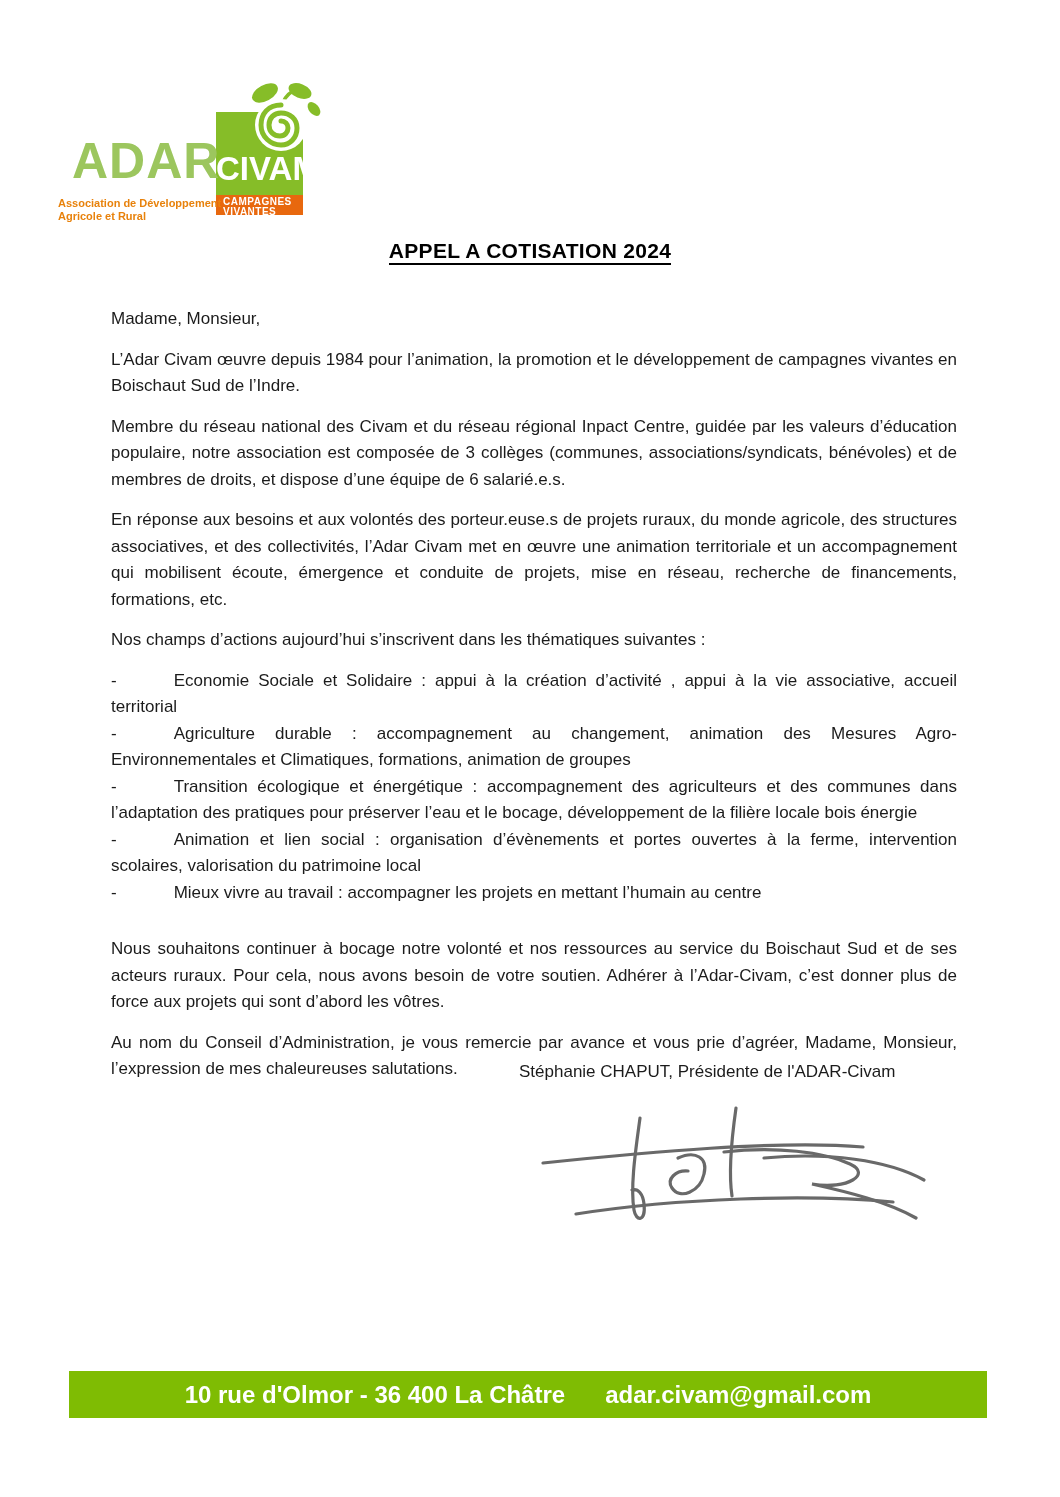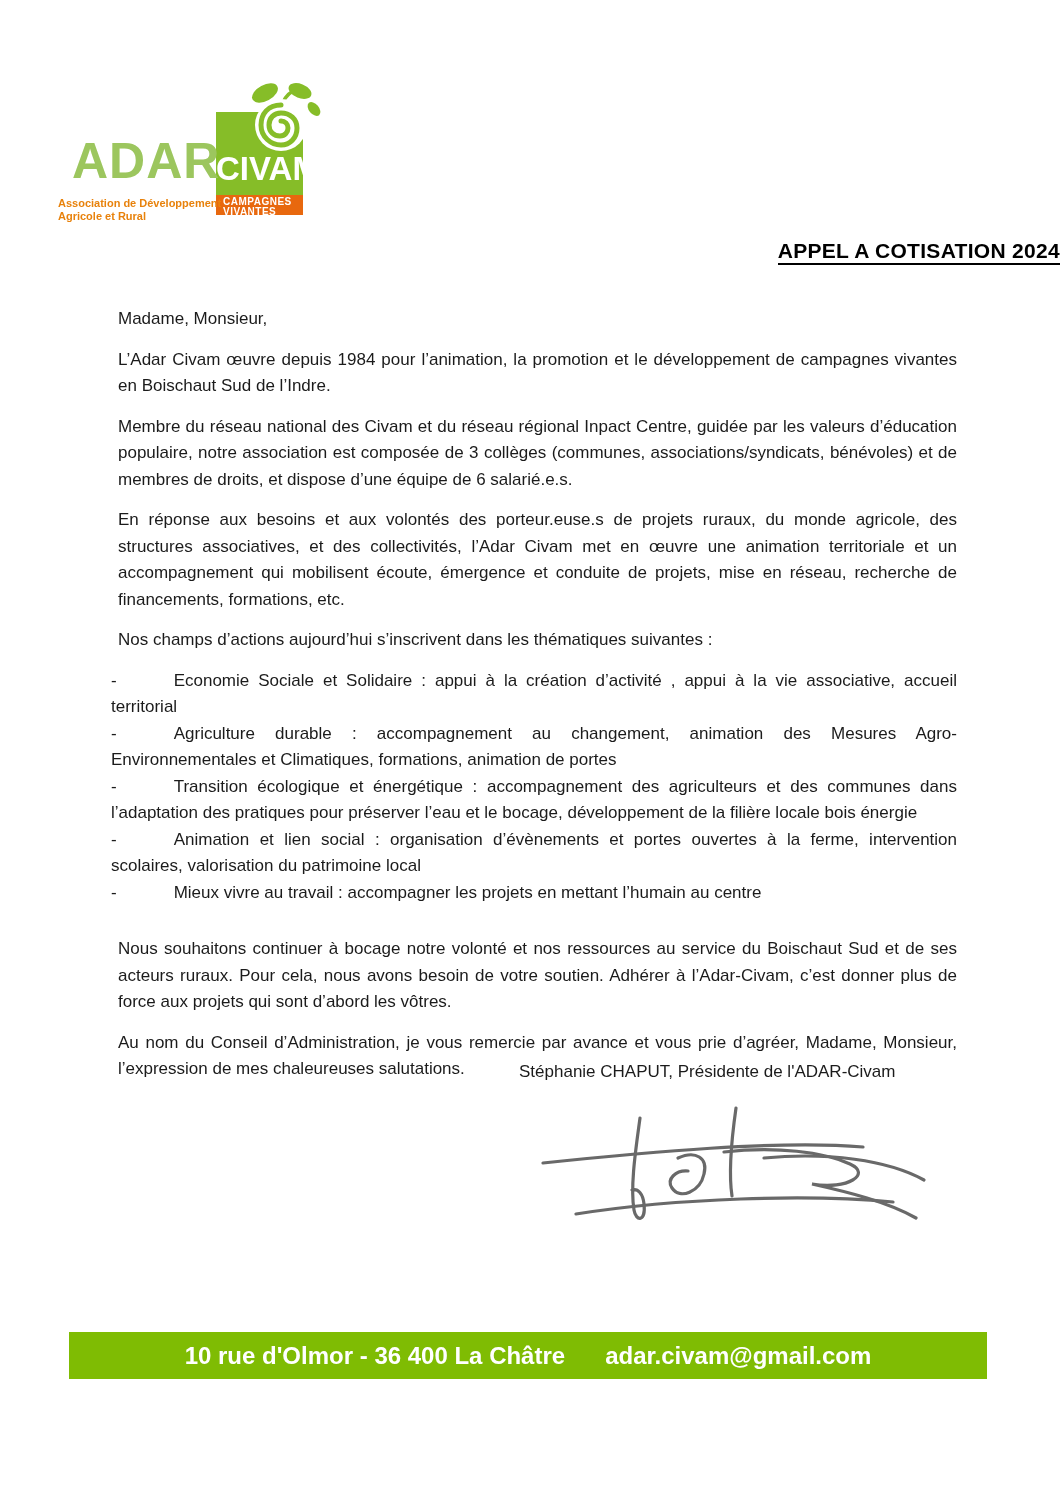--- a/index.html
+++ b/index.html
@@ -23,42 +23,42 @@
     position:absolute; left:216px; top:151px; width:87px; text-align:center;
     font-size:33px; font-weight:bold; color:#ffffff; line-height:36px; letter-spacing:0px;
   }
   .logo-camp {
     position:absolute; left:223px; top:197px;
     font-size:10px; font-weight:bold; color:#ffffff; line-height:10px; letter-spacing:.5px;
   }
 
   
   .doc-title {
-    position:absolute; left:0; top:239px; width:1060px; text-align:right;
+    position:absolute; left:0; top:239px; width:1060px; text-align:center;
     font-size:21px; font-weight:bold; letter-spacing:.3px; color:#000;
   }
   .doc-title span { border-bottom:2px solid #000; padding-bottom:1px; }
 
   
   .letter {
     position:absolute; left:111px; top:306px; width:846px;
     font-size:17px; line-height:26.5px; text-align:justify; color:#1b1b1b;
   }
-  .letter p { margin:0 0 14px 7px; }
+  .letter p { margin:0 0 14px 0; }
   .letter p.bullet { margin:0; }
   .letter p.bullet.last { margin-bottom:30px; }
   .tab { display:inline-block; width:57px; }
 
   
   .sig-name { position:absolute; left:519px; top:1062px; font-size:17px; color:#1b1b1b; }
   .sig-svg { position:absolute; left:528px; top:1100px; }
 
   
   .footer-green {
-    position:absolute; left:69px; top:1332px; width:918px; height:47px; background:#7fbc03;
+    position:absolute; left:69px; top:1371px; width:918px; height:47px; background:#7fbc03;
     display:flex; align-items:center; justify-content:center; gap:40px;
     color:#fff; font-size:24px; font-weight:bold;
   }
   .footer-orange {
     position:absolute; left:69px; top:1415px; width:918px; height:33px; background:#ff5a00;
     display:flex; align-items:center; justify-content:center;
     color:#fff; font-size:21px; font-weight:bold;
   }
 </style>
 </head>
@@ -100,21 +100,21 @@
   </div>
 
   <div class="letter">
     <p>Madame, Monsieur,</p>
     <p>L’Adar Civam œuvre depuis 1984 pour l’animation, la promotion et le développement de campagnes vivantes en Boischaut Sud de l’Indre.</p>
     <p>Membre du réseau national des Civam et du réseau régional Inpact Centre, guidée par les valeurs d’éducation populaire, notre association est composée de 3 collèges (communes, associations/syndicats, bénévoles) et de membres de droits, et dispose d’une équipe de 6 salarié.e.s.</p>
     <p>En réponse aux besoins et aux volontés des porteur.euse.s de projets ruraux, du monde agricole, des structures associatives, et des collectivités, l’Adar Civam met en œuvre une animation territoriale et un accompagnement qui mobilisent écoute, émergence et conduite de projets, mise en réseau, recherche de financements, formations, etc.</p>
     <p>Nos champs d’actions aujourd’hui s’inscrivent dans les thématiques suivantes :</p>
 
     <p class="bullet"><span>-</span><span class="tab"></span><span>Economie Sociale et Solidaire : appui à la création d’activité , appui à la vie associative, accueil territorial</span></p>
-    <p class="bullet"><span>-</span><span class="tab"></span><span>Agriculture durable : accompagnement au changement, animation des Mesures Agro-Environnementales et Climatiques, formations, animation de portes</span></p>
+    <p class="bullet"><span>-</span><span class="tab"></span><span>Agriculture durable : accompagnement au changement, animation des Mesures Agro-Environnementales et Climatiques, formations, animation de groupes</span></p>
     <p class="bullet"><span>-</span><span class="tab"></span><span>Transition écologique et énergétique : accompagnement des agriculteurs et des communes dans l’adaptation des pratiques pour préserver l’eau et le bocage, développement de la filière locale bois énergie</span></p>
     <p class="bullet"><span>-</span><span class="tab"></span><span>Animation et lien social : organisation d’évènements et portes ouvertes à la ferme, intervention scolaires, valorisation du patrimoine local</span></p>
     <p class="bullet last"><span>-</span><span class="tab"></span><span>Mieux vivre au travail : accompagner les projets en mettant l’humain au centre</span></p>
 
     <p>Nous souhaitons continuer à bocage notre volonté et nos ressources au service du Boischaut Sud et de ses acteurs ruraux. Pour cela, nous avons besoin de votre soutien. Adhérer à l’Adar-Civam, c’est donner plus de force aux projets qui sont d’abord les vôtres.</p>
     <p>Au nom du Conseil d’Administration, je vous remercie par avance et vous prie d’agréer, Madame, Monsieur, l’expression de mes chaleureuses salutations.</p>
   </div>
 
   <div class="sig-name">Stéphanie CHAPUT, Présidente de l'ADAR-Civam</div>
   <svg class="sig-svg" width="410" height="130" viewBox="0 0 410 130">

